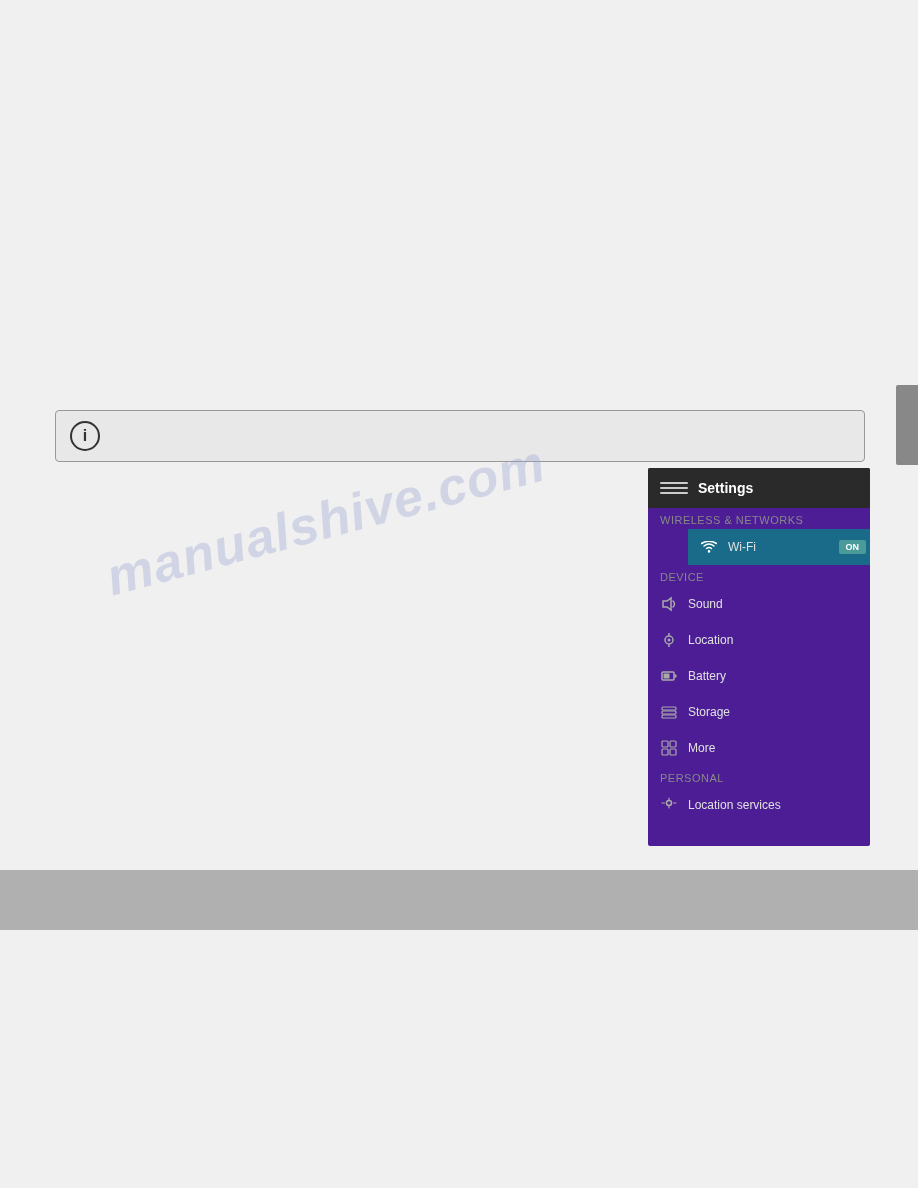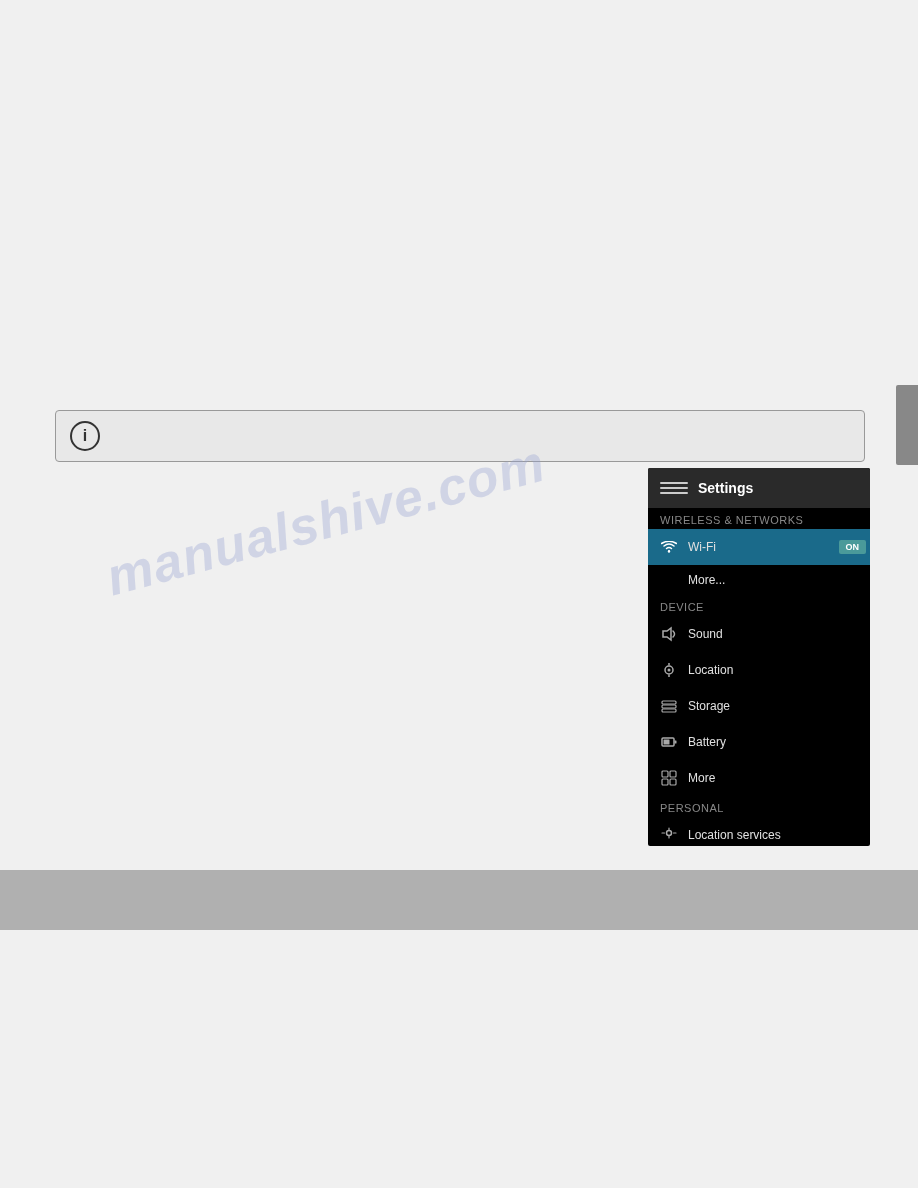--- a/index.html
+++ b/index.html
@@ -98,21 +98,21 @@
       letter-spacing: 1px;
     }
 
     
     .settings-panel {
       position: absolute;
       top: 468px;
       left: 648px;
       width: 222px;
       height: 378px;
-      background: #000000;
+      background: #4c1d95;
       border-radius: 2px;
       overflow: hidden;
       display: flex;
       flex-direction: column;
     }
 
     
     .settings-header {
       background: #2a2a2a;
       padding: 10px 12px;
@@ -158,20 +158,21 @@
       display: flex;
       align-items: center;
       padding: 9px 12px;
       gap: 10px;
       cursor: pointer;
       position: relative;
     }
 
     .settings-item.active {
       background: #1a6a8a;
+      margin-left: 40px;
     }
 
     .settings-item .item-icon {
       width: 18px;
       height: 18px;
       display: flex;
       align-items: center;
       justify-content: center;
       flex-shrink: 0;
     }
@@ -245,23 +246,20 @@
         <path d="M5.5 7.5 Q8 5.5 10.5 7.5" stroke="white" stroke-width="1.5" fill="none" stroke-linecap="round"></path>
         <path d="M3 5 Q8 1 13 5" stroke="white" stroke-width="1.5" fill="none" stroke-linecap="round"></path>
         <path d="M0.5 2.5 Q8 -2 15.5 2.5" stroke="white" stroke-width="1.5" fill="none" stroke-linecap="round"></path>
         <circle cx="8" cy="10.5" r="1.2" fill="white"></circle>
       </svg>
     </div>
     <span class="item-label">Wi-Fi</span>
     <span class="toggle-on">ON</span>
   </div>
 
-  <div class="more-item">
-    <span>More...</span>
-  </div>
 
   <div class="section-label">DEVICE</div>
 
   <div class="settings-item">
     <div class="item-icon">
       <svg width="16" height="16" viewBox="0 0 16 16">
         <polygon points="2,5 6,5 10,2 10,14 6,11 2,11" fill="none" stroke="#aaa" stroke-width="1.5"></polygon>
         <path d="M12 5 Q15 8 12 11" stroke="#aaa" stroke-width="1.5" fill="none" stroke-linecap="round"></path>
       </svg>
     </div>
@@ -276,37 +274,37 @@
         <line x1="8" y1="1" x2="8" y2="3.5" stroke="#aaa" stroke-width="1.5"></line>
         <line x1="8" y1="12.5" x2="8" y2="15" stroke="#aaa" stroke-width="1.5"></line>
       </svg>
     </div>
     <span class="item-label">Location</span>
   </div>
 
   <div class="settings-item">
     <div class="item-icon">
       <svg width="16" height="16" viewBox="0 0 16 16">
+        <rect x="1" y="4" width="12" height="8" rx="1" fill="none" stroke="#aaa" stroke-width="1.5"></rect>
+        <rect x="13.5" y="6.5" width="2" height="3" rx="0.5" fill="#aaa"></rect>
+        <rect x="2.5" y="5.5" width="6" height="5" rx="0.5" fill="#aaa"></rect>
+      </svg>
+    </div>
+    <span class="item-label">Battery</span>
+  </div>
+
+  <div class="settings-item">
+    <div class="item-icon">
+      <svg width="16" height="16" viewBox="0 0 16 16">
         <rect x="1" y="3" width="14" height="3" rx="1" fill="none" stroke="#aaa" stroke-width="1.2"></rect>
         <rect x="1" y="7" width="14" height="3" rx="1" fill="none" stroke="#aaa" stroke-width="1.2"></rect>
         <rect x="1" y="11" width="14" height="3" rx="1" fill="none" stroke="#aaa" stroke-width="1.2"></rect>
       </svg>
     </div>
     <span class="item-label">Storage</span>
-  </div>
-
-  <div class="settings-item">
-    <div class="item-icon">
-      <svg width="16" height="16" viewBox="0 0 16 16">
-        <rect x="1" y="4" width="12" height="8" rx="1" fill="none" stroke="#aaa" stroke-width="1.5"></rect>
-        <rect x="13.5" y="6.5" width="2" height="3" rx="0.5" fill="#aaa"></rect>
-        <rect x="2.5" y="5.5" width="6" height="5" rx="0.5" fill="#aaa"></rect>
-      </svg>
-    </div>
-    <span class="item-label">Battery</span>
   </div>
 
   <div class="settings-item">
     <div class="item-icon">
       <svg width="16" height="16" viewBox="0 0 16 16">
         <rect x="1" y="1" width="6" height="6" rx="1" fill="none" stroke="#aaa" stroke-width="1.2"></rect>
         <rect x="9" y="1" width="6" height="6" rx="1" fill="none" stroke="#aaa" stroke-width="1.2"></rect>
         <rect x="1" y="9" width="6" height="6" rx="1" fill="none" stroke="#aaa" stroke-width="1.2"></rect>
         <rect x="9" y="9" width="6" height="6" rx="1" fill="none" stroke="#aaa" stroke-width="1.2"></rect>
       </svg>

